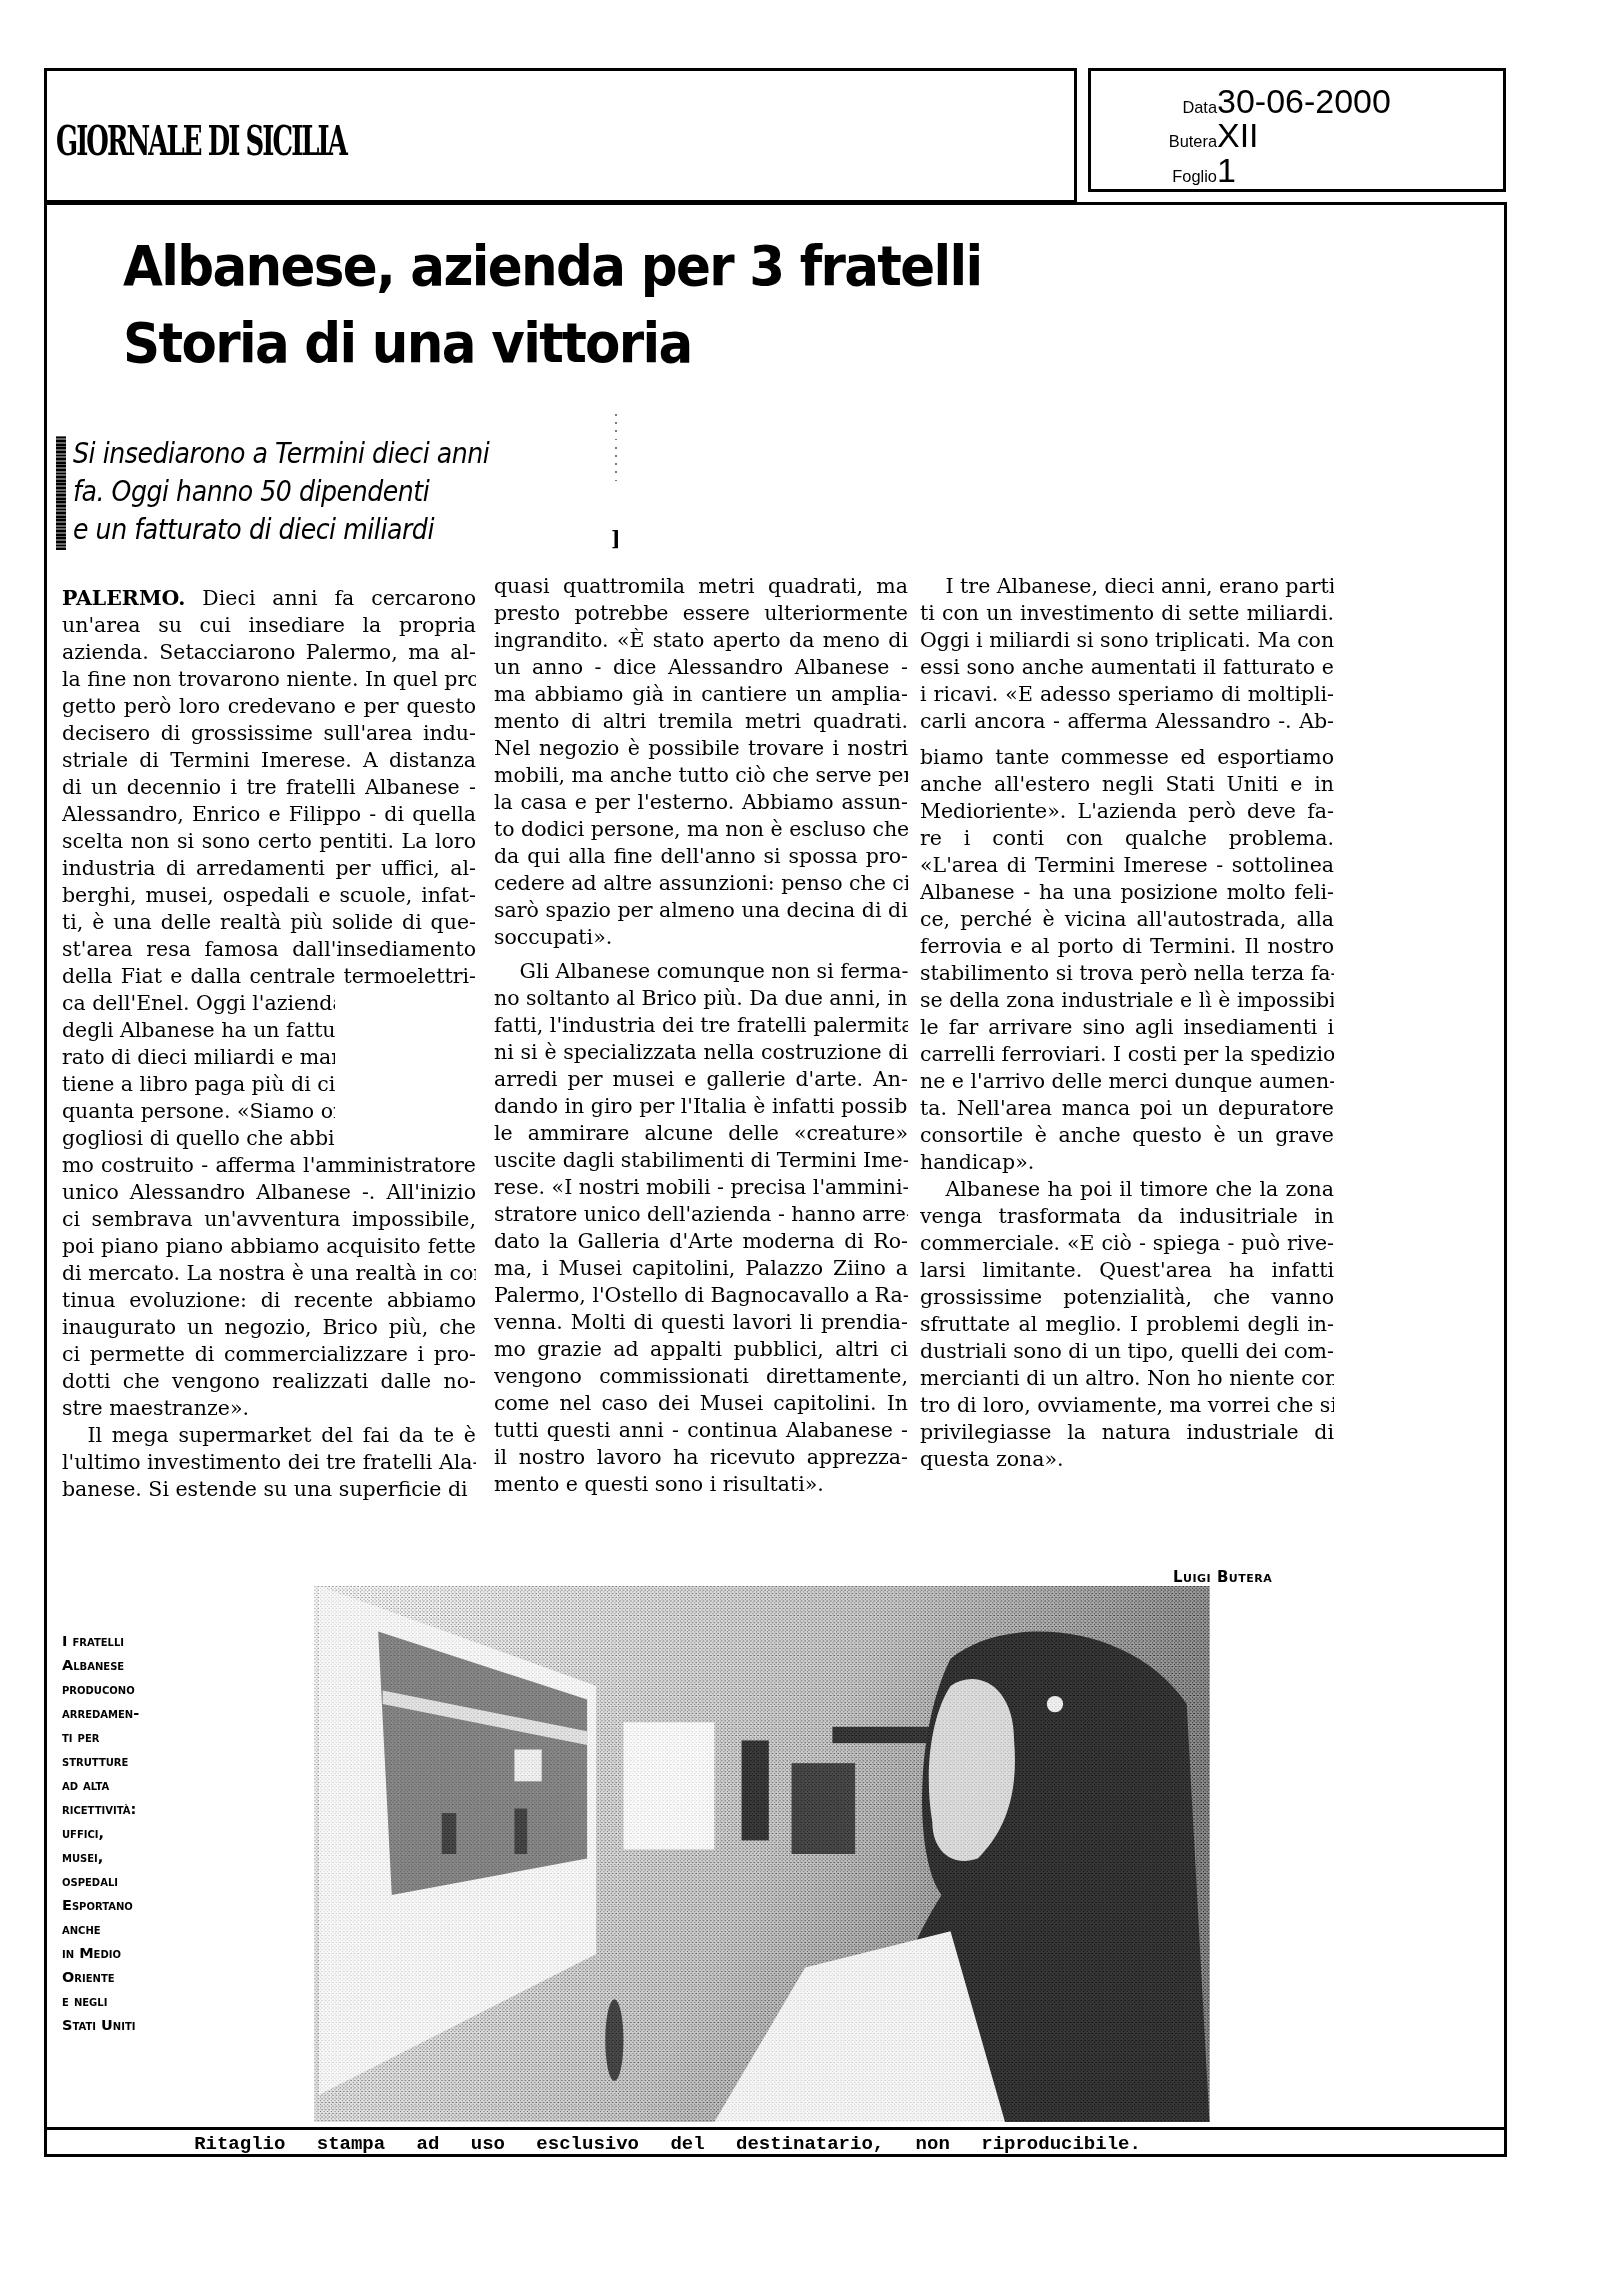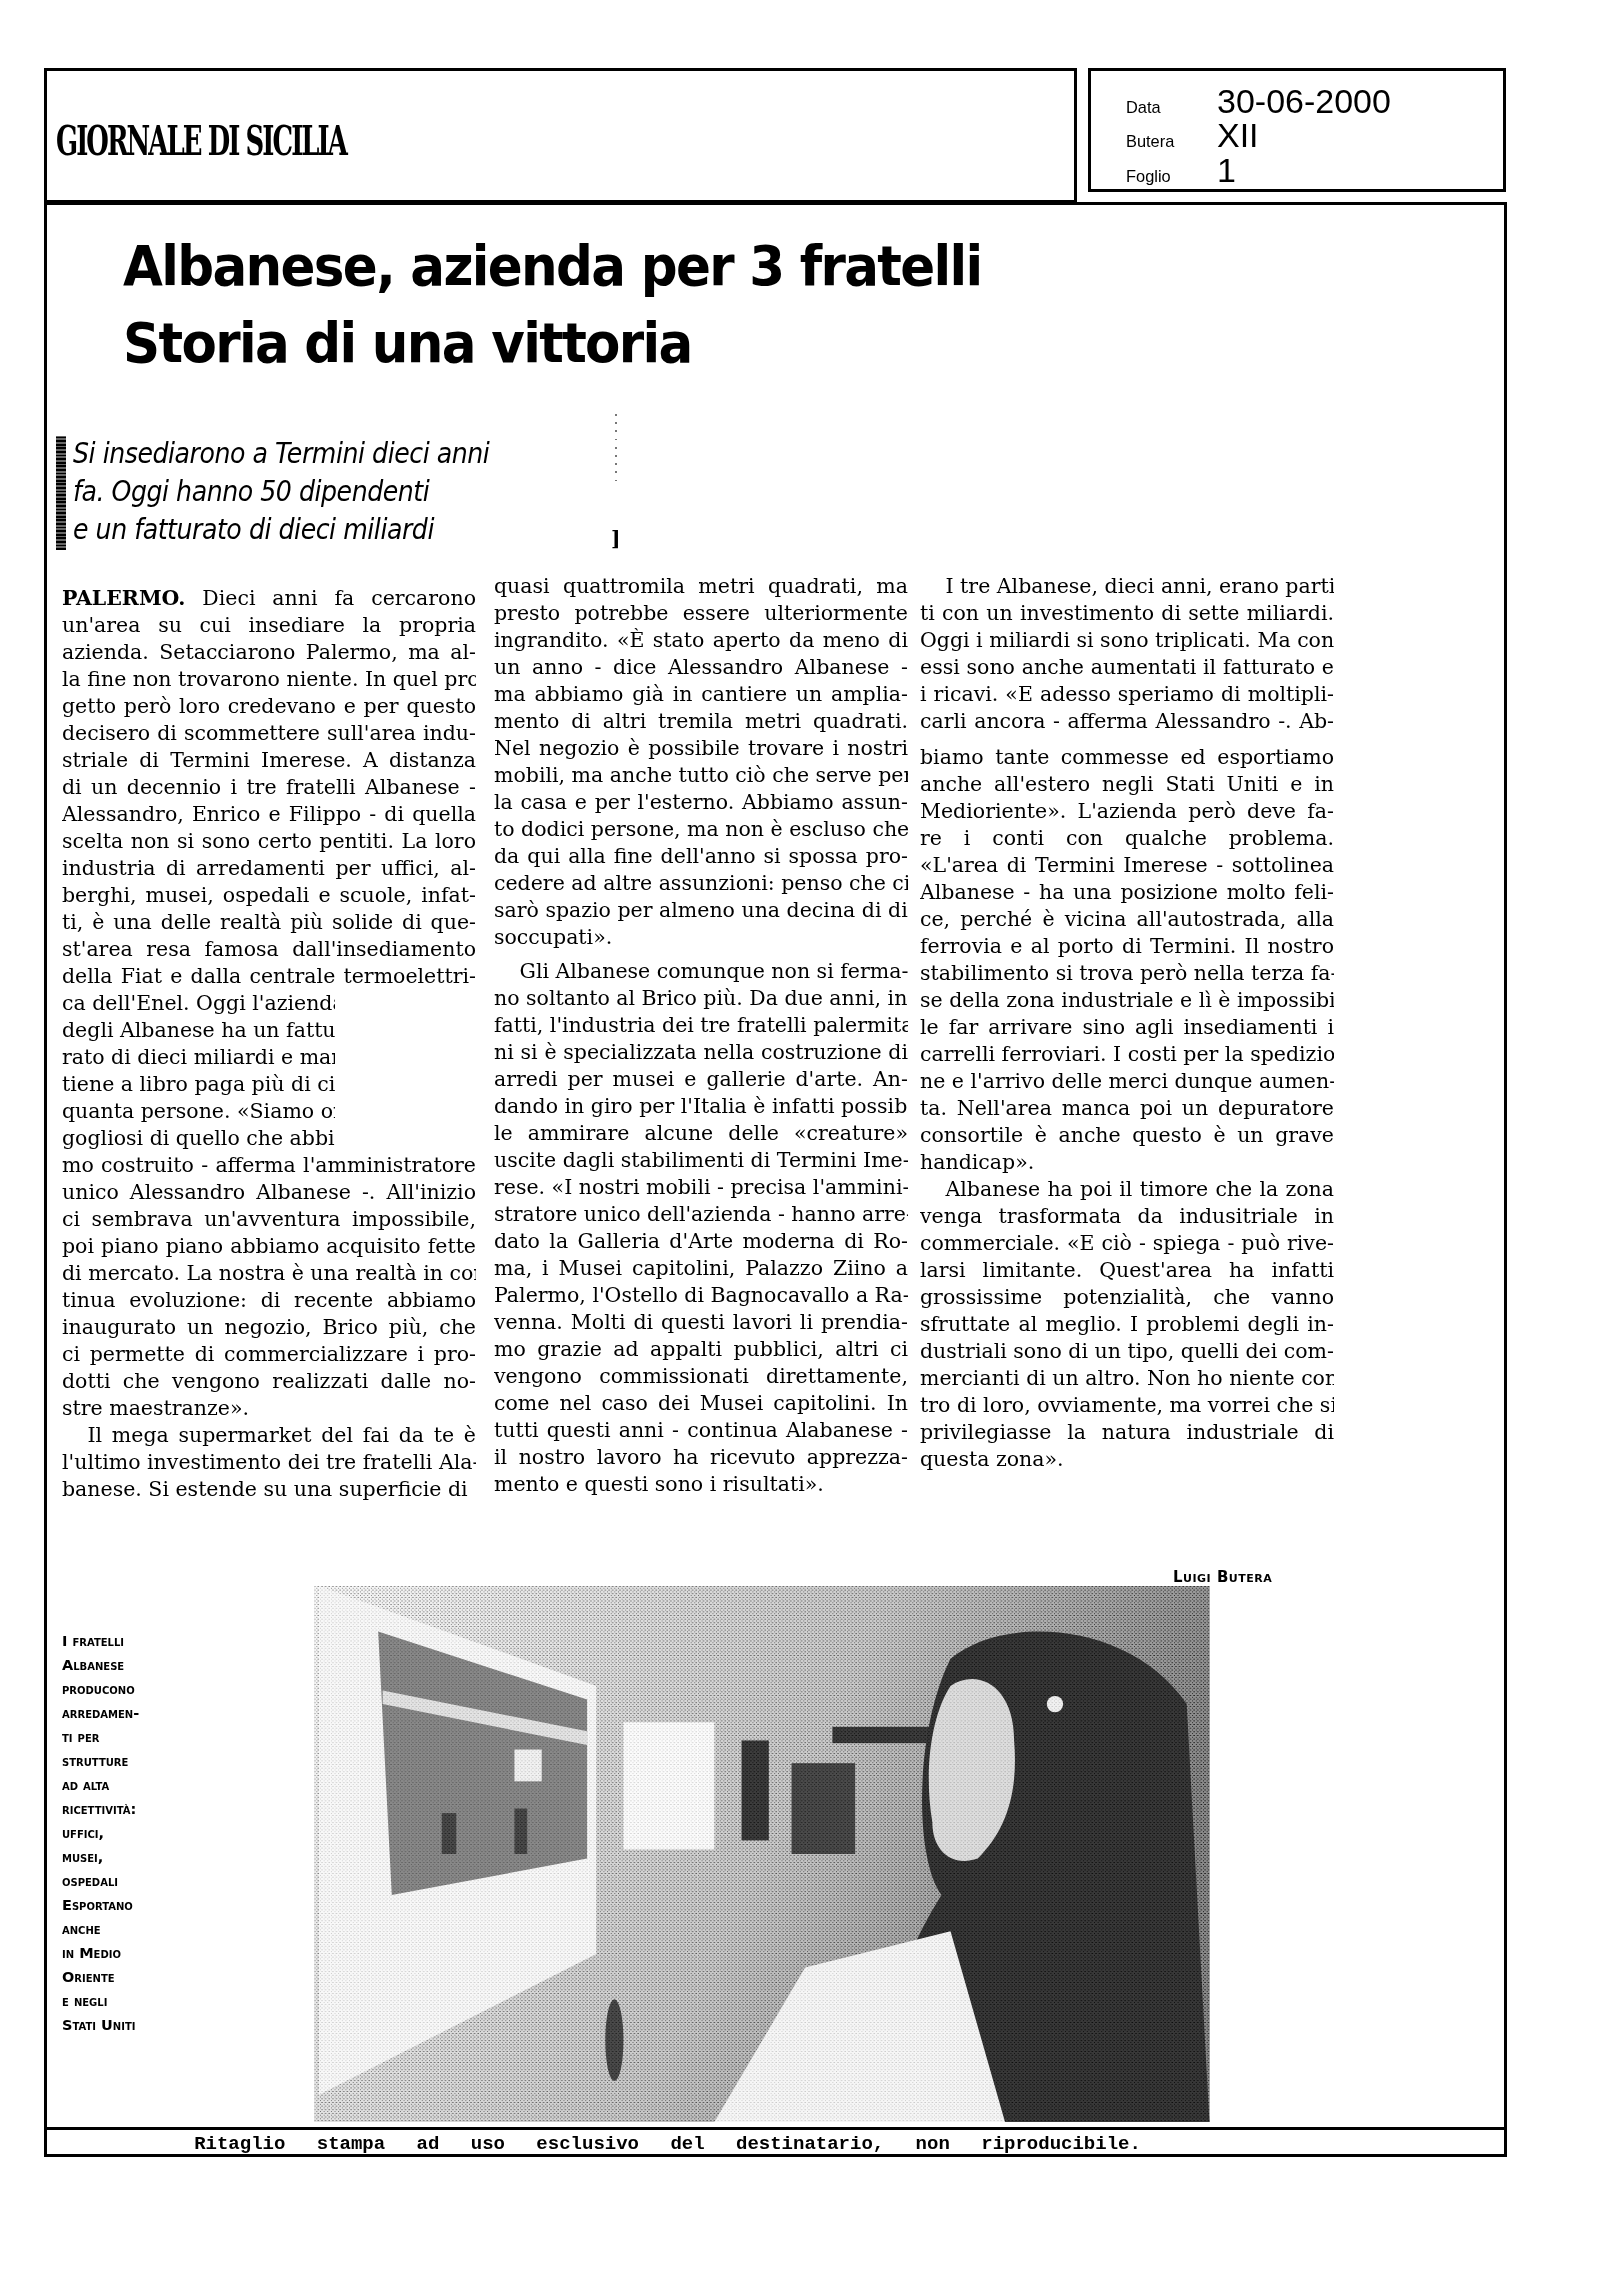--- a/index.html
+++ b/index.html
@@ -5,21 +5,21 @@
   html, body { margin:0; padding:0; background:#ffffff; }
   body { width:1620px; height:2273px; position:relative; overflow:hidden; color:#000; }
   .abs { position:absolute; }
 
   
   #hdr-left { left:44px; top:68px; width:1033px; height:135px; border:3.6px solid #000; box-sizing:border-box; }
   #hdr-right { left:1088px; top:68px; width:418px; height:124px; border:3.6px solid #000; box-sizing:border-box; }
   #masthead { position:absolute; left:9px; top:45px; font-family:"DejaVu Serif", serif; font-weight:bold; font-size:36px;
               letter-spacing:-2.7px; transform:scaleX(0.72) scaleY(1.15); transform-origin:left top; }
   .meta-row { position:absolute; left:35px; display:flex; align-items:baseline; }
-  .meta-label { font-family:"Liberation Sans", sans-serif; font-size:16.4px; width:91px; }
+  .meta-label { font-family:"Liberation Sans", sans-serif; font-size:16.4px; width:91px;text-align:right; }
   .meta-value { font-family:"Liberation Sans", sans-serif; font-size:34px; }
 
   
   #frame { left:44px; top:202px; width:1463px; height:1955px; border:3.6px solid #000; box-sizing:border-box; }
   #footer-line { left:44px; top:2127px; width:1463px; height:2.7px; background:#000; }
   #footer-note { left:44px; top:2133px; width:1247px; text-align:center; font-family:"Liberation Mono", monospace;
                  font-weight:bold; font-size:19px; word-spacing:20px; }
 
   
   .headline { left:123px; font-family:"DejaVu Sans", sans-serif; font-weight:bold; font-size:56px; letter-spacing:-1.8px;
@@ -89,21 +89,21 @@
 <div id="sub3" class="abs sub-line">e un fatturato di dieci miliardi</div>
 <div id="dots" class="abs"></div>
 <div id="bracket" class="abs">]</div>
 
 <div id="col1" class="col">
     <span class="ln"><span class="dateline">PALERMO.</span> Dieci anni fa cercarono</span>
     <span class="ln">un'area su cui insediare la propria</span>
     <span class="ln">azienda. Setacciarono Palermo, ma al-</span>
     <span class="ln">la fine non trovarono niente. In quel pro-</span>
     <span class="ln">getto però loro credevano e per questo</span>
-    <span class="ln">decisero di scommettere sull'area indu-</span>
+    <span class="ln">decisero di grossissime sull'area indu-</span>
     <span class="ln">striale di Termini Imerese. A distanza</span>
     <span class="ln">di un decennio i tre fratelli Albanese -</span>
     <span class="ln">Alessandro, Enrico e Filippo - di quella</span>
     <span class="ln">scelta non si sono certo pentiti. La loro</span>
     <span class="ln">industria di arredamenti per uffici, al-</span>
     <span class="ln">berghi, musei, ospedali e scuole, infat-</span>
     <span class="ln">ti, è una delle realtà più solide di que-</span>
     <span class="ln">st'area resa famosa dall'insediamento</span>
     <span class="ln">della Fiat e dalla centrale termoelettri-</span>
     <span class="ln" style="width: 273px; text-align-last: left;">ca dell'Enel. Oggi l'azienda</span>

